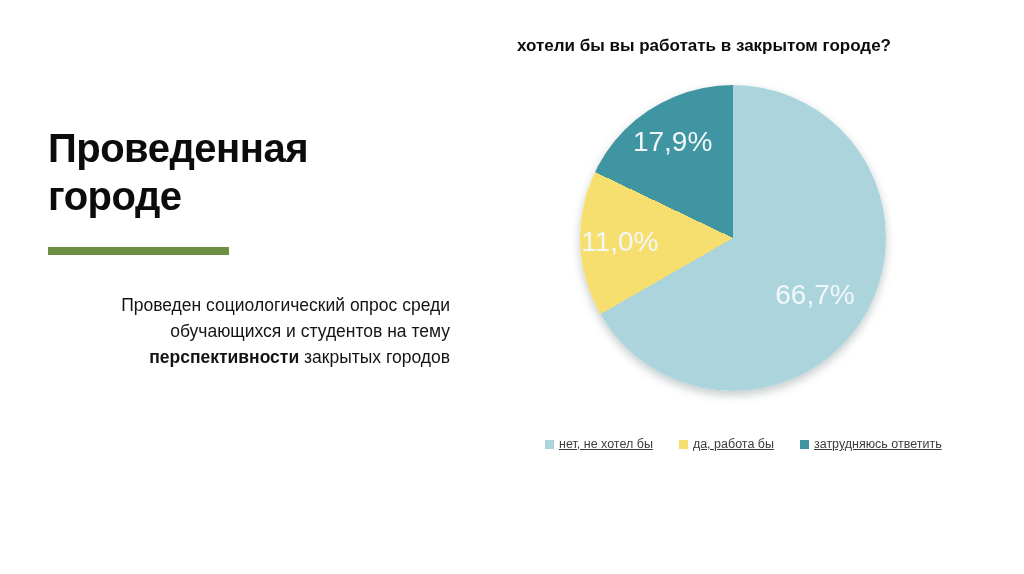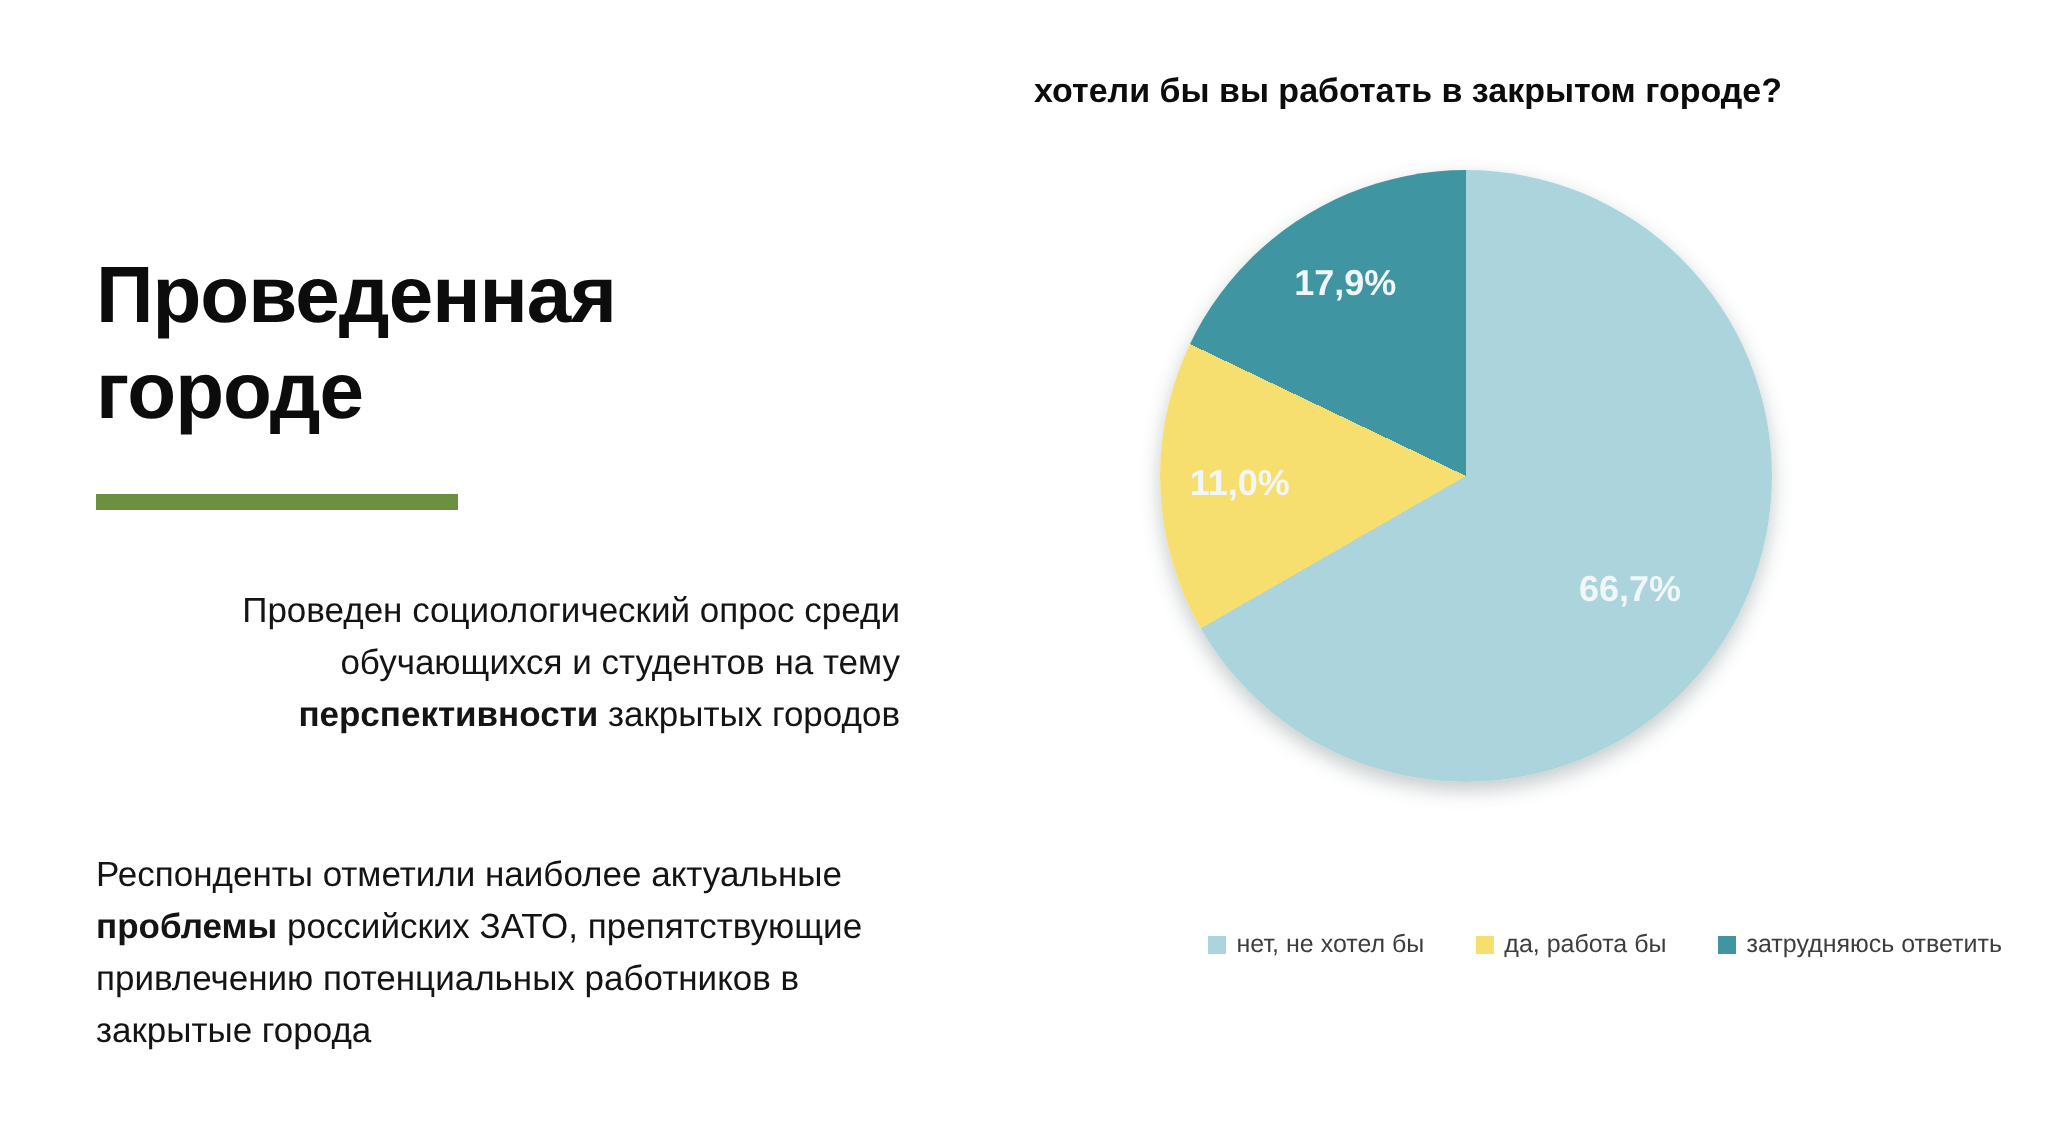--- a/index.html
+++ b/index.html
@@ -32,44 +32,43 @@
     position:absolute;left:517px;top:36px;width:432px;
     text-align:left;font-size:17px;font-weight:bold;color:#0c0c0c;margin:0;
   }
   .pie{
     position:absolute;left:580px;top:85px;width:306px;height:306px;
     border-radius:50%;
     box-shadow:0 4px 10px rgba(40,60,65,.28);
   }
   .pie-label{
     position:absolute;transform:translate(-50%,-50%);
-    font-size:18px;color:#f1f7f8;white-space:nowrap;font-weight:bold;
+    font-size:28px;color:#f1f7f8;white-space:nowrap;
   }
   .legend{
-    position:absolute;left:545px;top:465px;width:456px;
-    display:flex;justify-content:flex-end;align-items:center;gap:26px;
-    font-size:12.5px;color:#3d3d3d;
+    position:absolute;left:545px;top:437px;width:456px;
+    display:flex;justify-content:flex-start;align-items:center;gap:26px;
+    font-size:12.5px;color:#3d3d3d;text-decoration:underline;
   }
   .legend-item{display:flex;align-items:center;white-space:nowrap;}
   .legend-swatch{
     display:inline-block;width:9px;height:9px;margin-right:5px;flex:none;
   }
 </style>
 </head>
 <body>
 
 <div class="slide">
 
   <h1 class="main-title">Проведенная городе</h1>
 
   <div class="accent-divider" style="background: rgb(108, 143, 66);"></div>
 
   <p class="body-para para-1"><span>Проведен социологический опрос среди обучающихся и студентов на тему </span><b>перспективности</b><span> закрытых городов</span></p>
 
-  <p class="body-para para-2"><span>Респонденты отметили наиболее актуальные </span><b>проблемы</b><span> российских ЗАТО, препятствующие привлечению потенциальных работников в закрытые города</span></p>
 
   <h2 class="chart-title">хотели бы вы работать в закрытом городе?</h2>
 
   <div class="pie" style="background: conic-gradient(rgb(171, 212, 221) 0deg, rgb(171, 212, 221) 240.12deg, rgb(246, 223, 110) 240.12deg, rgb(246, 223, 110) 295.56deg, rgb(63, 149, 161) 295.56deg, rgb(63, 149, 161) 360deg);">
       <div class="pie-label" style="color: rgb(241, 247, 248); left: 235px; top: 209.713px;">66,7%</div>
       <div class="pie-label" style="color: rgb(241, 247, 248); left: 39.8604px; top: 157.267px;">11,0%</div>
       <div class="pie-label" style="color: rgb(241, 247, 248); left: 92.6343px; top: 57.2151px;">17,9%</div>
     </div>
 
   <div class="legend">

